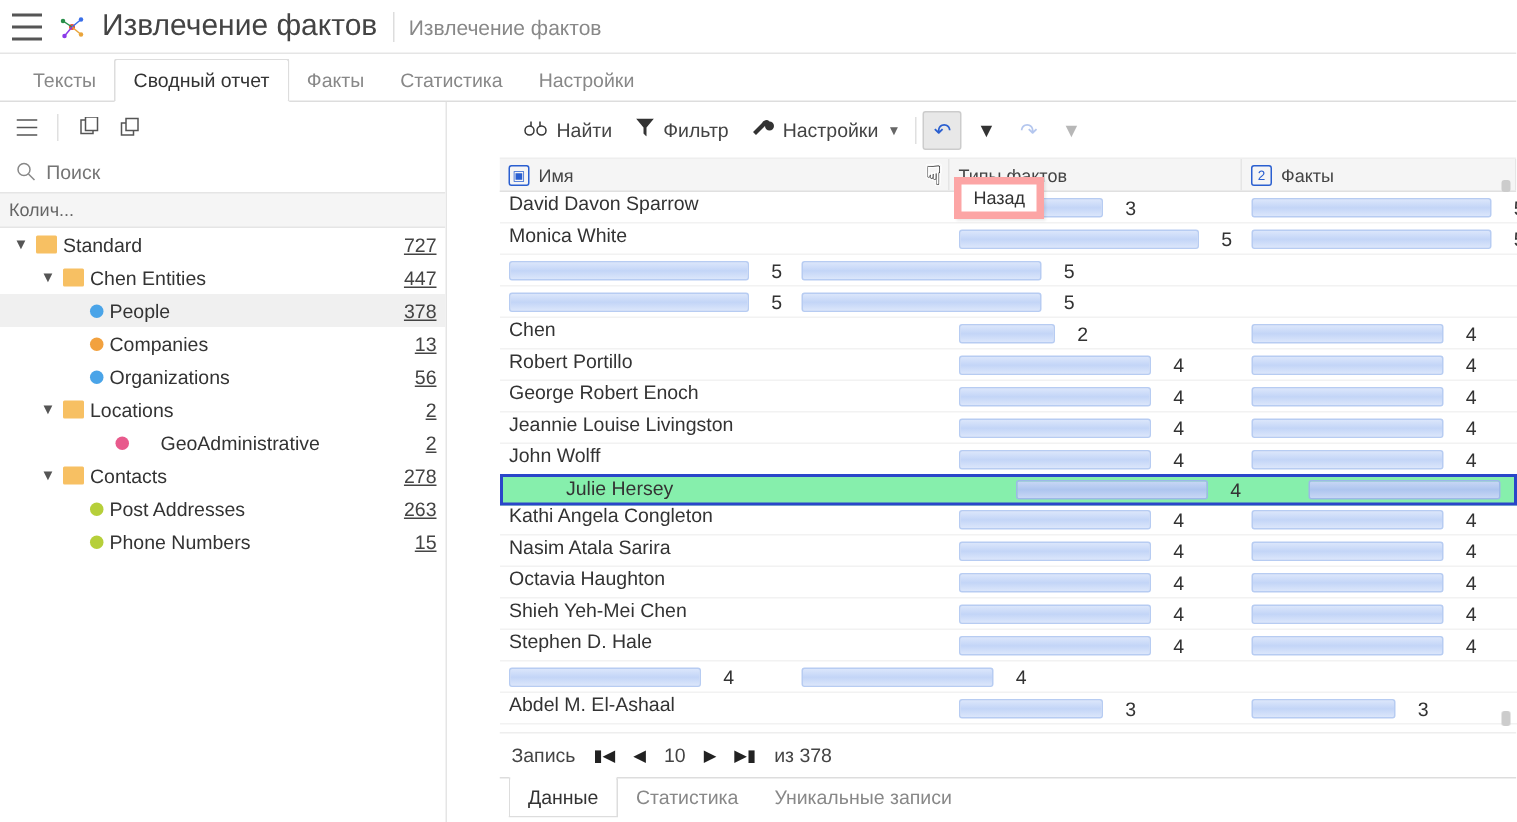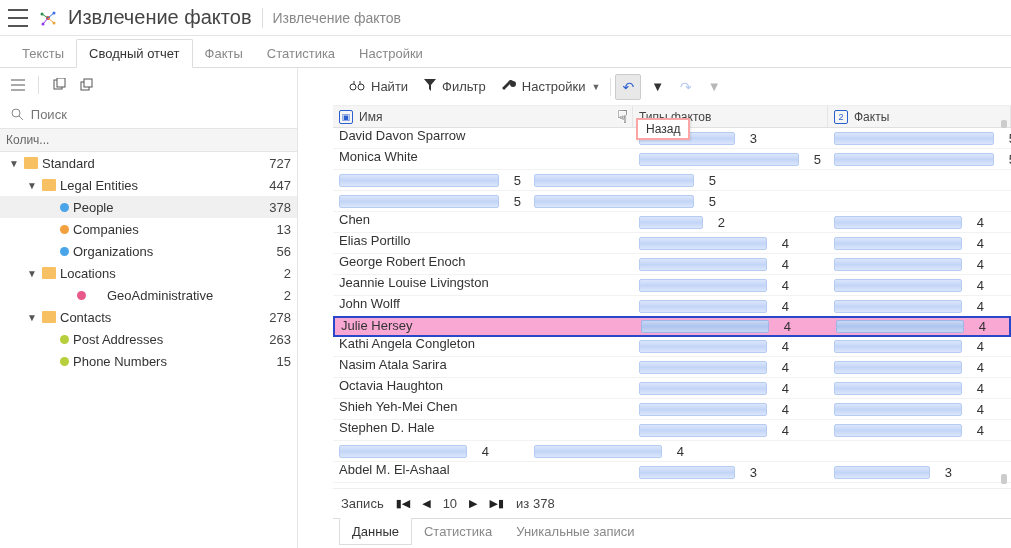--- a/index.html
+++ b/index.html
@@ -45,59 +45,59 @@
   .search-wrap { display:flex; align-items:center; gap:6px; color:#888;}
   
   .tree-head { display:flex; background:#f5f5f5; border-top:1px solid #e5e5e5; border-bottom:1px solid #e5e5e5; font-size:12px; color:#666;}
   .tree-head .col1 { flex:1; padding:4px 8px; border-right:1px solid #e5e5e5;}
   .tree-head .col2 { width:58px; padding:4px 6px; text-align:left; overflow:hidden; text-overflow:ellipsis; white-space:nowrap;}
   
   .tree { flex:1; overflow:auto;}
   .tree-row { display:flex; align-items:center; height:22px; padding-right:6px;}
   .tree-row.selected { background:#f0f0f0;}
   .tree-label { flex:1; display:flex; align-items:center; gap:4px; overflow:hidden; white-space:nowrap;}
-  .tree-count { width:52px; text-align:right; color:#444; font-size:13px;}
+  .tree-count { width:52px; text-align:right; color:#444; font-size:13px;text-decoration:underline;}
   .disclosure { width:12px; text-align:center; font-size:10px; color:#555; cursor:pointer;}
   .folder { width:14px; height:12px; background:#f7c063; border-radius:1px; }
   .dot { width:9px; height:9px; border-radius:50%; display:inline-block; flex-shrink:0;}
   
   .right-toolbar { display:flex; align-items:center; gap:4px; height:38px; padding:0 10px; border-bottom:1px solid #eee;}
   .tool-btn { display:flex; align-items:center; gap:6px; padding:4px 6px; color:#444; cursor:pointer; border-radius:2px;}
   .tool-btn .caret { font-size:9px; color:#666;}
   .tool-icon-btn { padding:4px 6px; display:flex; align-items:center; gap:4px; cursor:pointer; border-radius:2px;}
   .tool-icon-btn.active { background:#e8e8e8; border:1px solid #ccc;}
   .undo-glyph { color:#2a5fd0; font-size:14px; }
   .redo-glyph { color:#2a5fd0; font-size:14px; opacity:0.35; }
   
   .grid-head { display:flex; background:#f5f5f5; border-bottom:1px solid #e0e0e0; font-size:12px; color:#444; height:22px; align-items:center;}
   .gh-cell { padding:0 6px; display:flex; align-items:center; gap:6px; border-right:1px solid #e5e5e5; height:100%;}
   .gh-name { flex:0 0 300px; }
   .gh-types { flex:0 0 195px; }
   .gh-facts { flex:1; }
   .head-icon { width:14px; height:14px; border:1px solid #2a5fd0; border-radius:2px; display:flex; align-items:center; justify-content:center; font-size:9px; color:#2a5fd0;}
   .grid-body { flex:1; overflow:auto; }
   .row { display:flex; height:21px; border-bottom:1px solid #f2f2f2; }
-  .row.selected { border:2px solid #2a46c9; margin:-1px 0; background:#f9a8d4;}
+  .row.selected { border:2px solid #2a46c9; margin:-1px 0; background:#86efac;padding-left:36px;}
   .cell-name { flex:0 0 300px; padding:0 6px; color:#333; white-space:nowrap; overflow:hidden;}
   .cell-types { flex:0 0 195px; padding:0 6px; display:flex; align-items:center; gap:8px;}
   .cell-facts { flex:1; padding:0 6px 0 6px; display:flex; align-items:center; gap:8px;}
   .bar { height:13px; background:linear-gradient(180deg,#dbe6fb 0%, #c3d5f7 50%, #dbe6fb 100%); border:1px solid #b7ccf2; border-radius:2px;}
   .num { width:14px; text-align:right; color:#333;}
   .row.selected .bar { background:linear-gradient(180deg,#c8d7f5 0%, #aec5ef 50%, #c8d7f5 100%); border-color:#9db8e8;}
   
   .pager { height:30px; display:flex; align-items:center; gap:12px; padding:0 8px; color:#444; border-top:1px solid #eee;}
   .pager .nav { cursor:pointer; font-size:11px; color:#222;}
   
   .tabs-bottom { display:flex; height:30px; border-top:1px solid #ddd; padding-left:6px; align-items:flex-start;}
   .tabs-bottom .tab { padding:5px 12px; }
   .tabs-bottom .tab.active { border:1px solid #ddd; border-top:1px solid #fff; margin-top:-1px; color:#333;}
   
   .cursor-overlay { position:absolute; left:617px; top:106px; pointer-events:none; z-index:50;}
   .cursor-overlay .cursor { font-size:18px; color:#000; text-shadow: -1px -1px 0 #fff,1px -1px 0 #fff,-1px 1px 0 #fff,1px 1px 0 #fff;}
-  .tooltip-box { position:absolute; left:636px; top:118px; background:#fff; border:2px solid #fca5a5; padding:2px 8px; font-size:12px; color:#333; z-index:49; box-shadow:1px 1px 2px rgba(0,0,0,0.1);}
+  .tooltip-box { position:absolute; left:636px; top:118px; background:#fff; border:5px solid #fca5a5; padding:2px 8px; font-size:12px; color:#333; z-index:49; box-shadow:1px 1px 2px rgba(0,0,0,0.1);}
   .scrollbar-stub { position:absolute; right:4px; top:120px; width:6px; height:8px; background:#ccc; border-radius:2px;}
   .grid-scroll-stub { position:absolute; right:4px; bottom:64px; width:6px; height:10px; background:#ccc; border-radius:2px;}
 </style>
 </head>
 <body>
 
 <div class="header">
   <div class="hamburger">
       <span></span>
       <span></span>
@@ -174,21 +174,21 @@
             <span class="disclosure">▼</span>
             <span class="folder"></span>
             <span>Standard</span>
           </div>
           <div class="tree-count">727</div>
         </div>
         <div class="tree-row">
           <div class="tree-label" style="padding-left: 26px;">
             <span class="disclosure">▼</span>
             <span class="folder"></span>
-            <span>Legal Entities</span>
+            <span>Chen Entities</span>
           </div>
           <div class="tree-count">447</div>
         </div>
         <div class="tree-row selected">
           <div class="tree-label" style="padding-left: 44px;">
             <span class="disclosure"></span>
             <span class="dot" style="background: rgb(74, 164, 232);"></span>
             <span>People</span>
           </div>
           <div class="tree-count">378</div>
@@ -359,21 +359,21 @@
           <div class="cell-types">
             <div class="bar" style="width: 64px;"></div>
             <div class="num">2</div>
           </div>
           <div class="cell-facts">
             <div class="bar" style="width: 128px;"></div>
             <div class="num">4</div>
           </div>
         </div>
         <div class="row">
-          <div class="cell-name">Elias Portillo</div>
+          <div class="cell-name">Robert Portillo</div>
           <div class="cell-types">
             <div class="bar" style="width: 128px;"></div>
             <div class="num">4</div>
           </div>
           <div class="cell-facts">
             <div class="bar" style="width: 128px;"></div>
             <div class="num">4</div>
           </div>
         </div>
         <div class="row">

